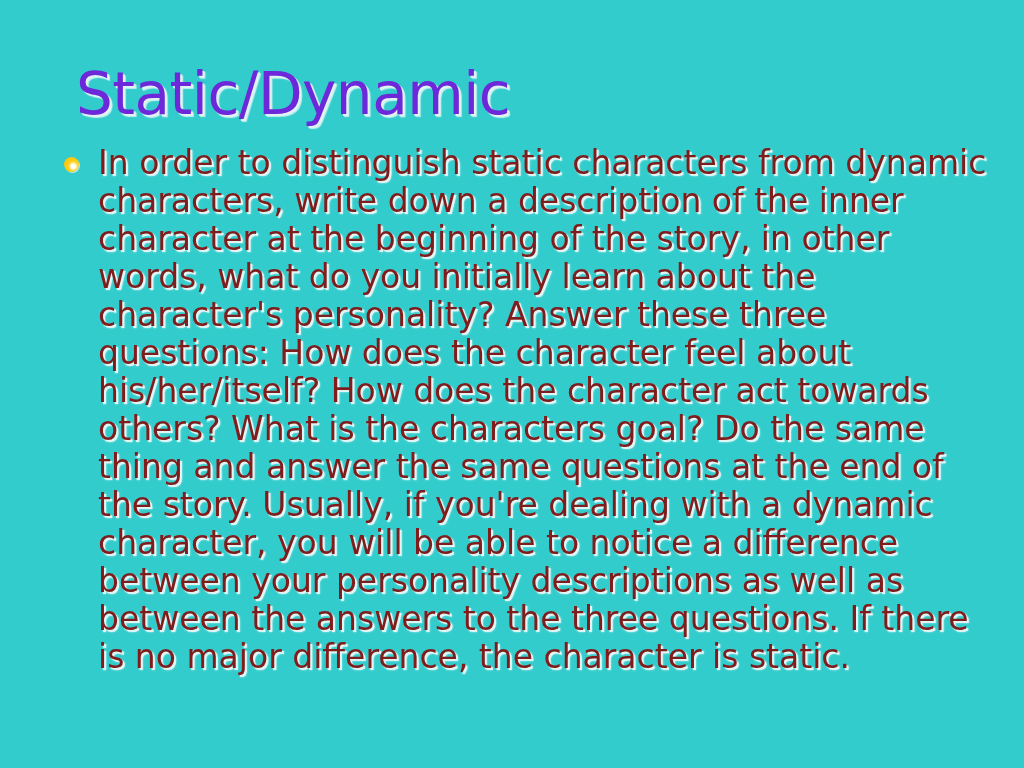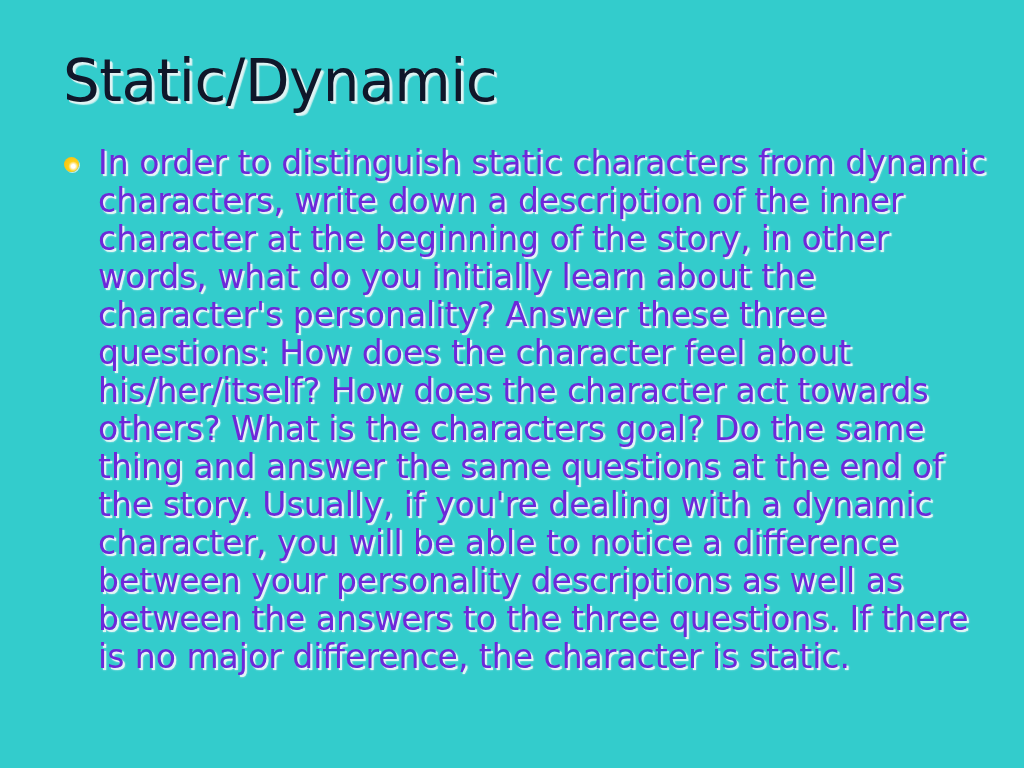--- a/index.html
+++ b/index.html
@@ -24,27 +24,27 @@
 
   
   #slide-title {
     position: absolute;
     left: 60px;
     top: 44px;
     width: 920px;
     font-size: 58px;
     line-height: 68px;
     font-weight: normal;
-    color: #0f172a;
+    color: #6d28d9;
     letter-spacing: -0.5px;
     white-space: nowrap;
     text-shadow:
        2px 2px 0 #dff3f3,
        3px 3px 1px rgba(220,245,245,0.85);
-    margin: 3px;
+    margin: 16px;
   }
 
   
   #body-block {
     position: absolute;
     left: 60px;
     top: 144px;
     width: 930px;
   }
 
@@ -61,21 +61,21 @@
     width: 15px;
     height: 15px;
     border-radius: 50%;
     background: radial-gradient(circle at 62% 62%, #ffffff 0%, #ffffff 14%, #ffd11a 38%, #f0b90b 100%);
     box-shadow: 1px 1px 0 rgba(220,245,245,0.8);
   }
 
   .bullet-text {
     font-size: 33px;
     line-height: 38px;
-    color: #6d28d9;
+    color: #7f1d1d;
     text-shadow:
        2px 2px 0 #e2f5f5,
        2px 2px 2px rgba(225,248,248,0.9);
     word-spacing: 0px;
   }
 </style>
 </head>
 <body>
 
 <div id="slide">

